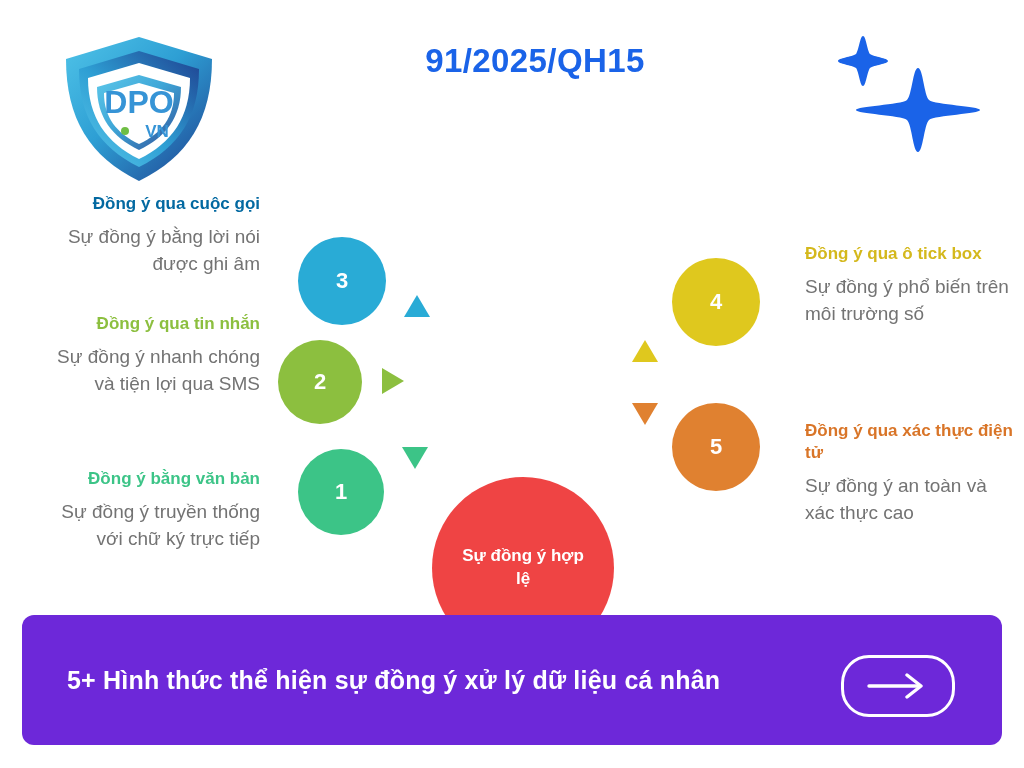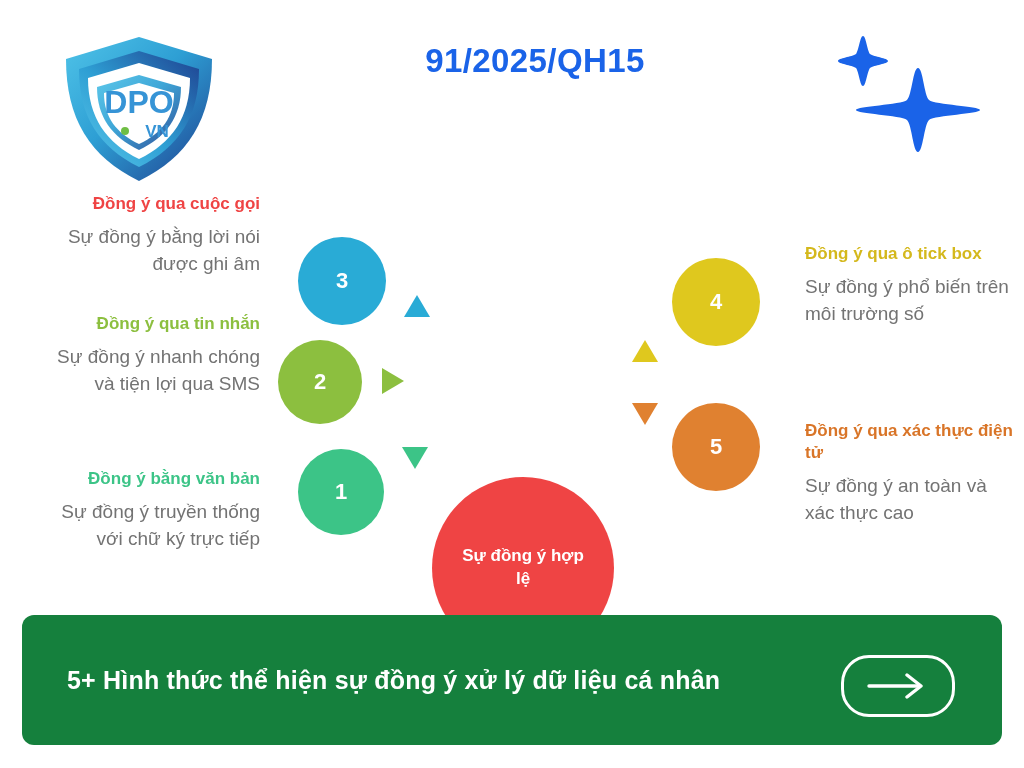--- a/index.html
+++ b/index.html
@@ -123,21 +123,21 @@
   .tri { position: absolute; width: 0; height: 0; }
   .tri-up   { border-left: 13px solid transparent; border-right: 13px solid transparent; }
   .tri-down { border-left: 13px solid transparent; border-right: 13px solid transparent; }
   .tri-right{ border-top: 13px solid transparent; border-bottom: 13px solid transparent; }
 
   
   #banner {
     position: absolute;
     left: 22px; top: 615px;
     width: 980px; height: 130px;
-    background: #15803d;
+    background: #6d28d9;
     border-radius: 12px;
   }
   #banner-text {
     position: absolute;
     left: 45px; top: 0;
     height: 130px;
     display: flex;
     align-items: center;
     color: #ffffff;
     font-size: 25px;
@@ -191,21 +191,21 @@
 
   <svg id="sparkles" viewBox="0 0 170 145">
     <path d="M35 8 C38 8 39 22 42 26 C46 29 60 30 60 33 C60 36 46 37 42 40 C39 44 38 58 35 58 C32 58 31 44 28 40 C24 37 10 36 10 33 C10 30 24 29 28 26 C31 22 32 8 35 8 Z" fill="#1A63E8"></path>
     <path d="M90 40 C95 40 96 67 101 72 C107 77 152 78 152 82 C152 86 107 87 101 92 C96 97 95 124 90 124 C85 124 84 97 79 92 C73 87 28 86 28 82 C28 78 73 77 79 72 C84 67 85 40 90 40 Z" fill="#1A63E8"></path>
   </svg>
 </div>
 
 <div id="diagram">
 
   <div class="left-col" style="top:8px;">
-    <p class="lbl-head" style="color:#ef4444;">Đồng ý qua cuộc gọi</p>
+    <p class="lbl-head" style="color:#0369a1;">Đồng ý qua cuộc gọi</p>
     <p class="lbl-desc">Sự đồng ý bằng lời nói được ghi âm</p>
   </div>
 
   <div class="left-col" style="top:283px;">
     <p class="lbl-head" style="color:#3CC487;">Đồng ý bằng văn bản</p>
     <p class="lbl-desc">Sự đồng ý truyền thống với chữ ký trực tiếp</p>
   </div>
 
   <div class="left-col" style="top:128px;">
     <p class="lbl-head" style="color:#8CBF3F;">Đồng ý qua tin nhắn</p>

